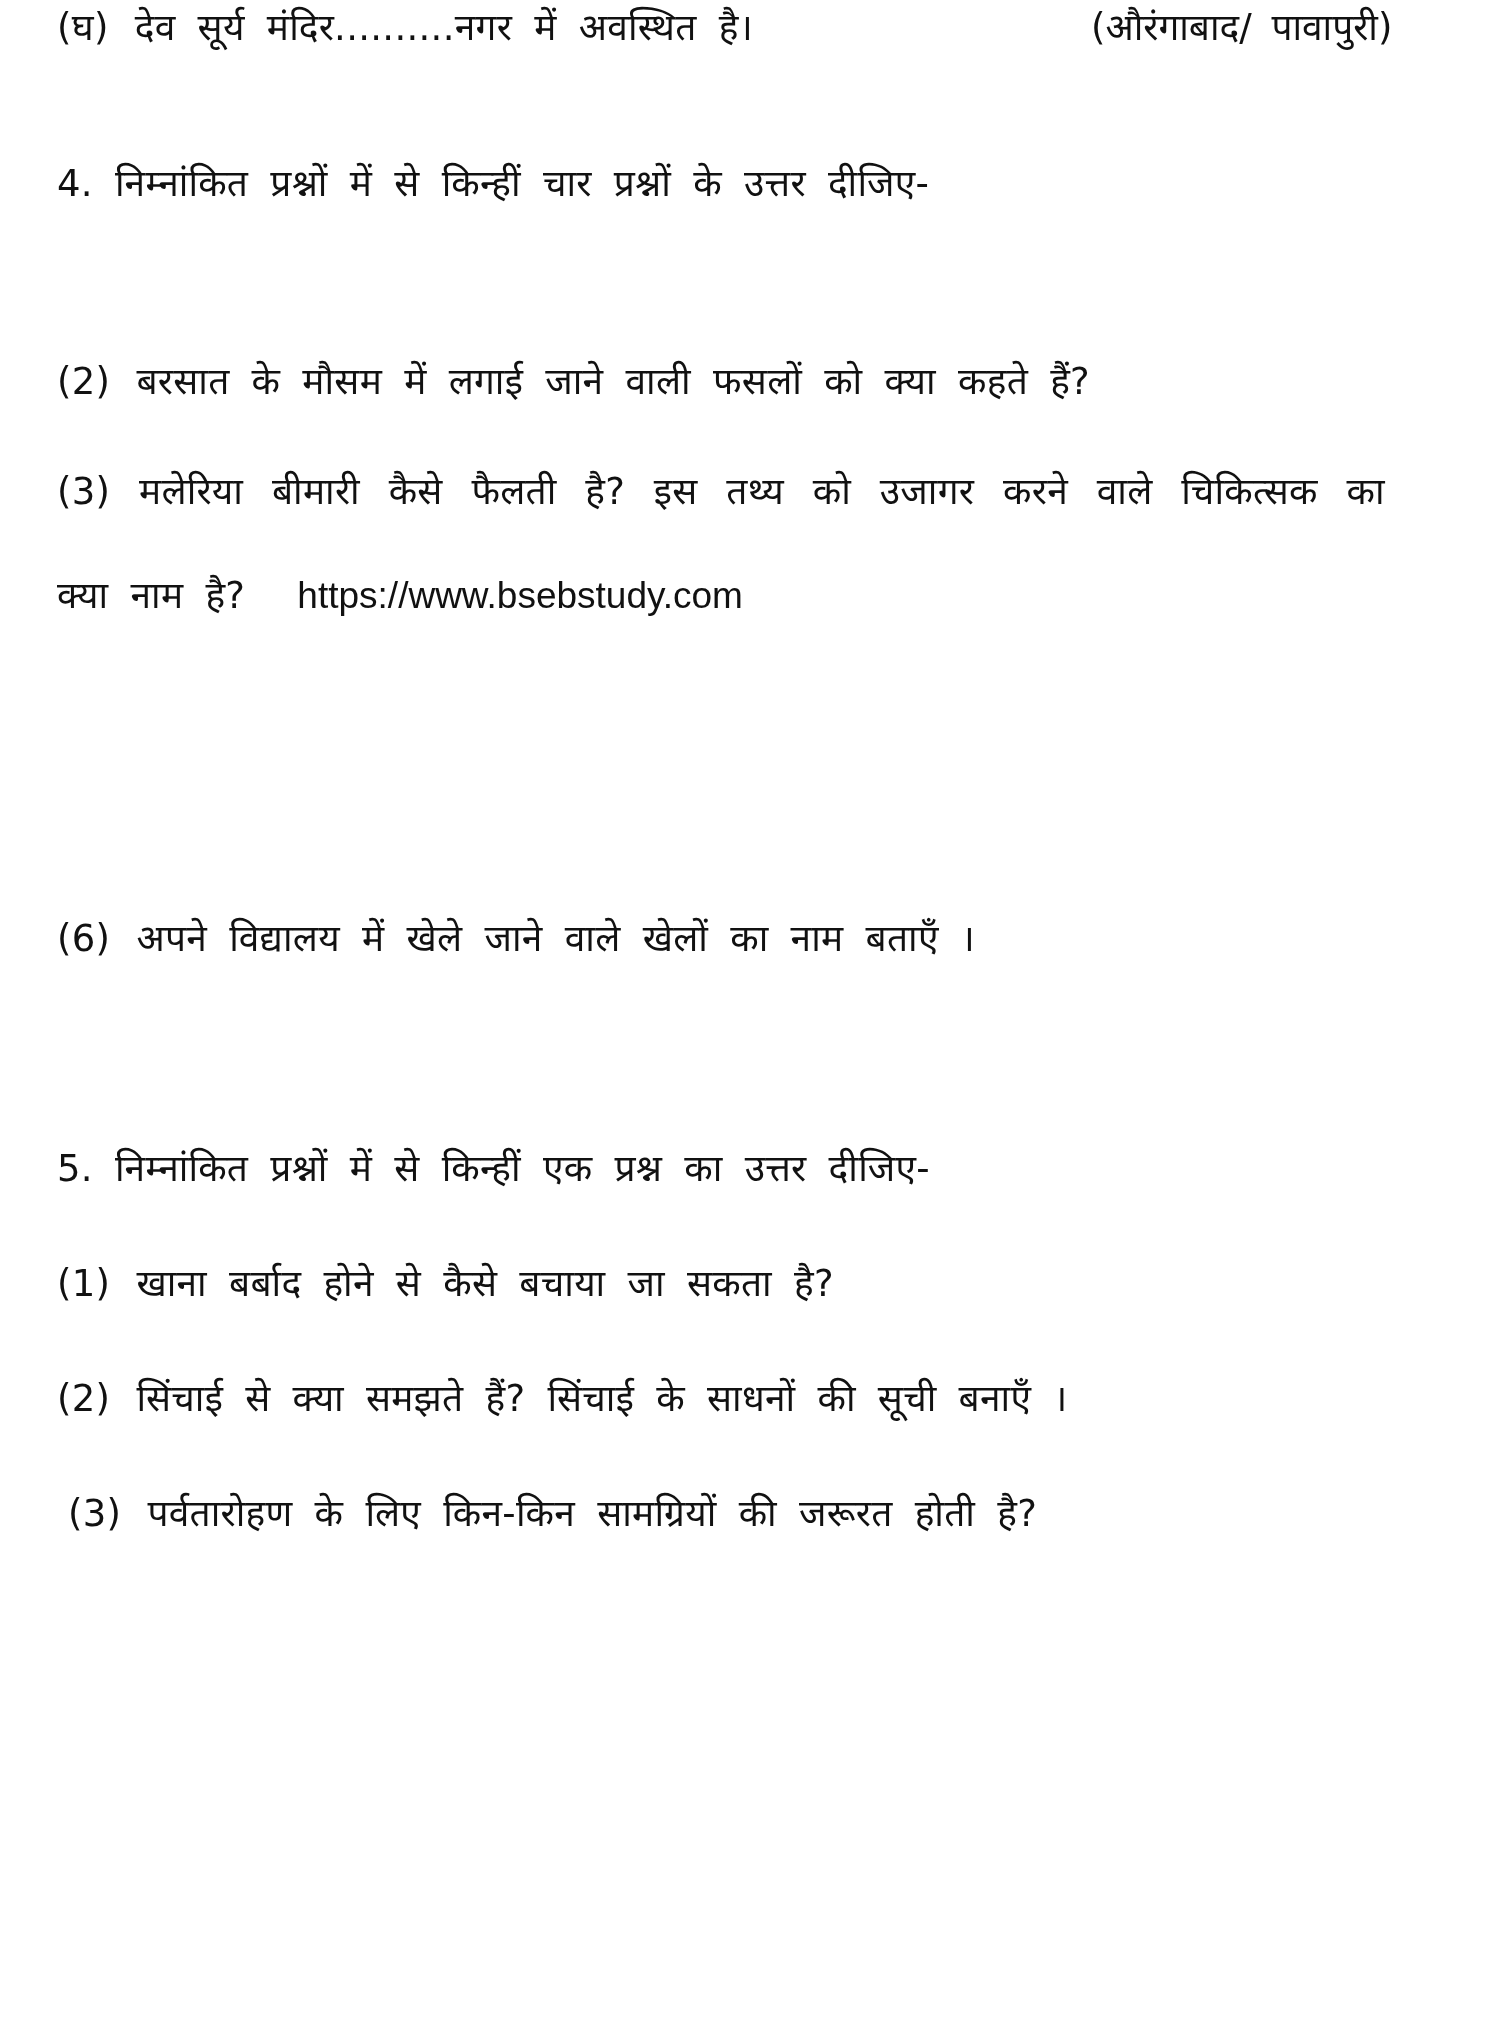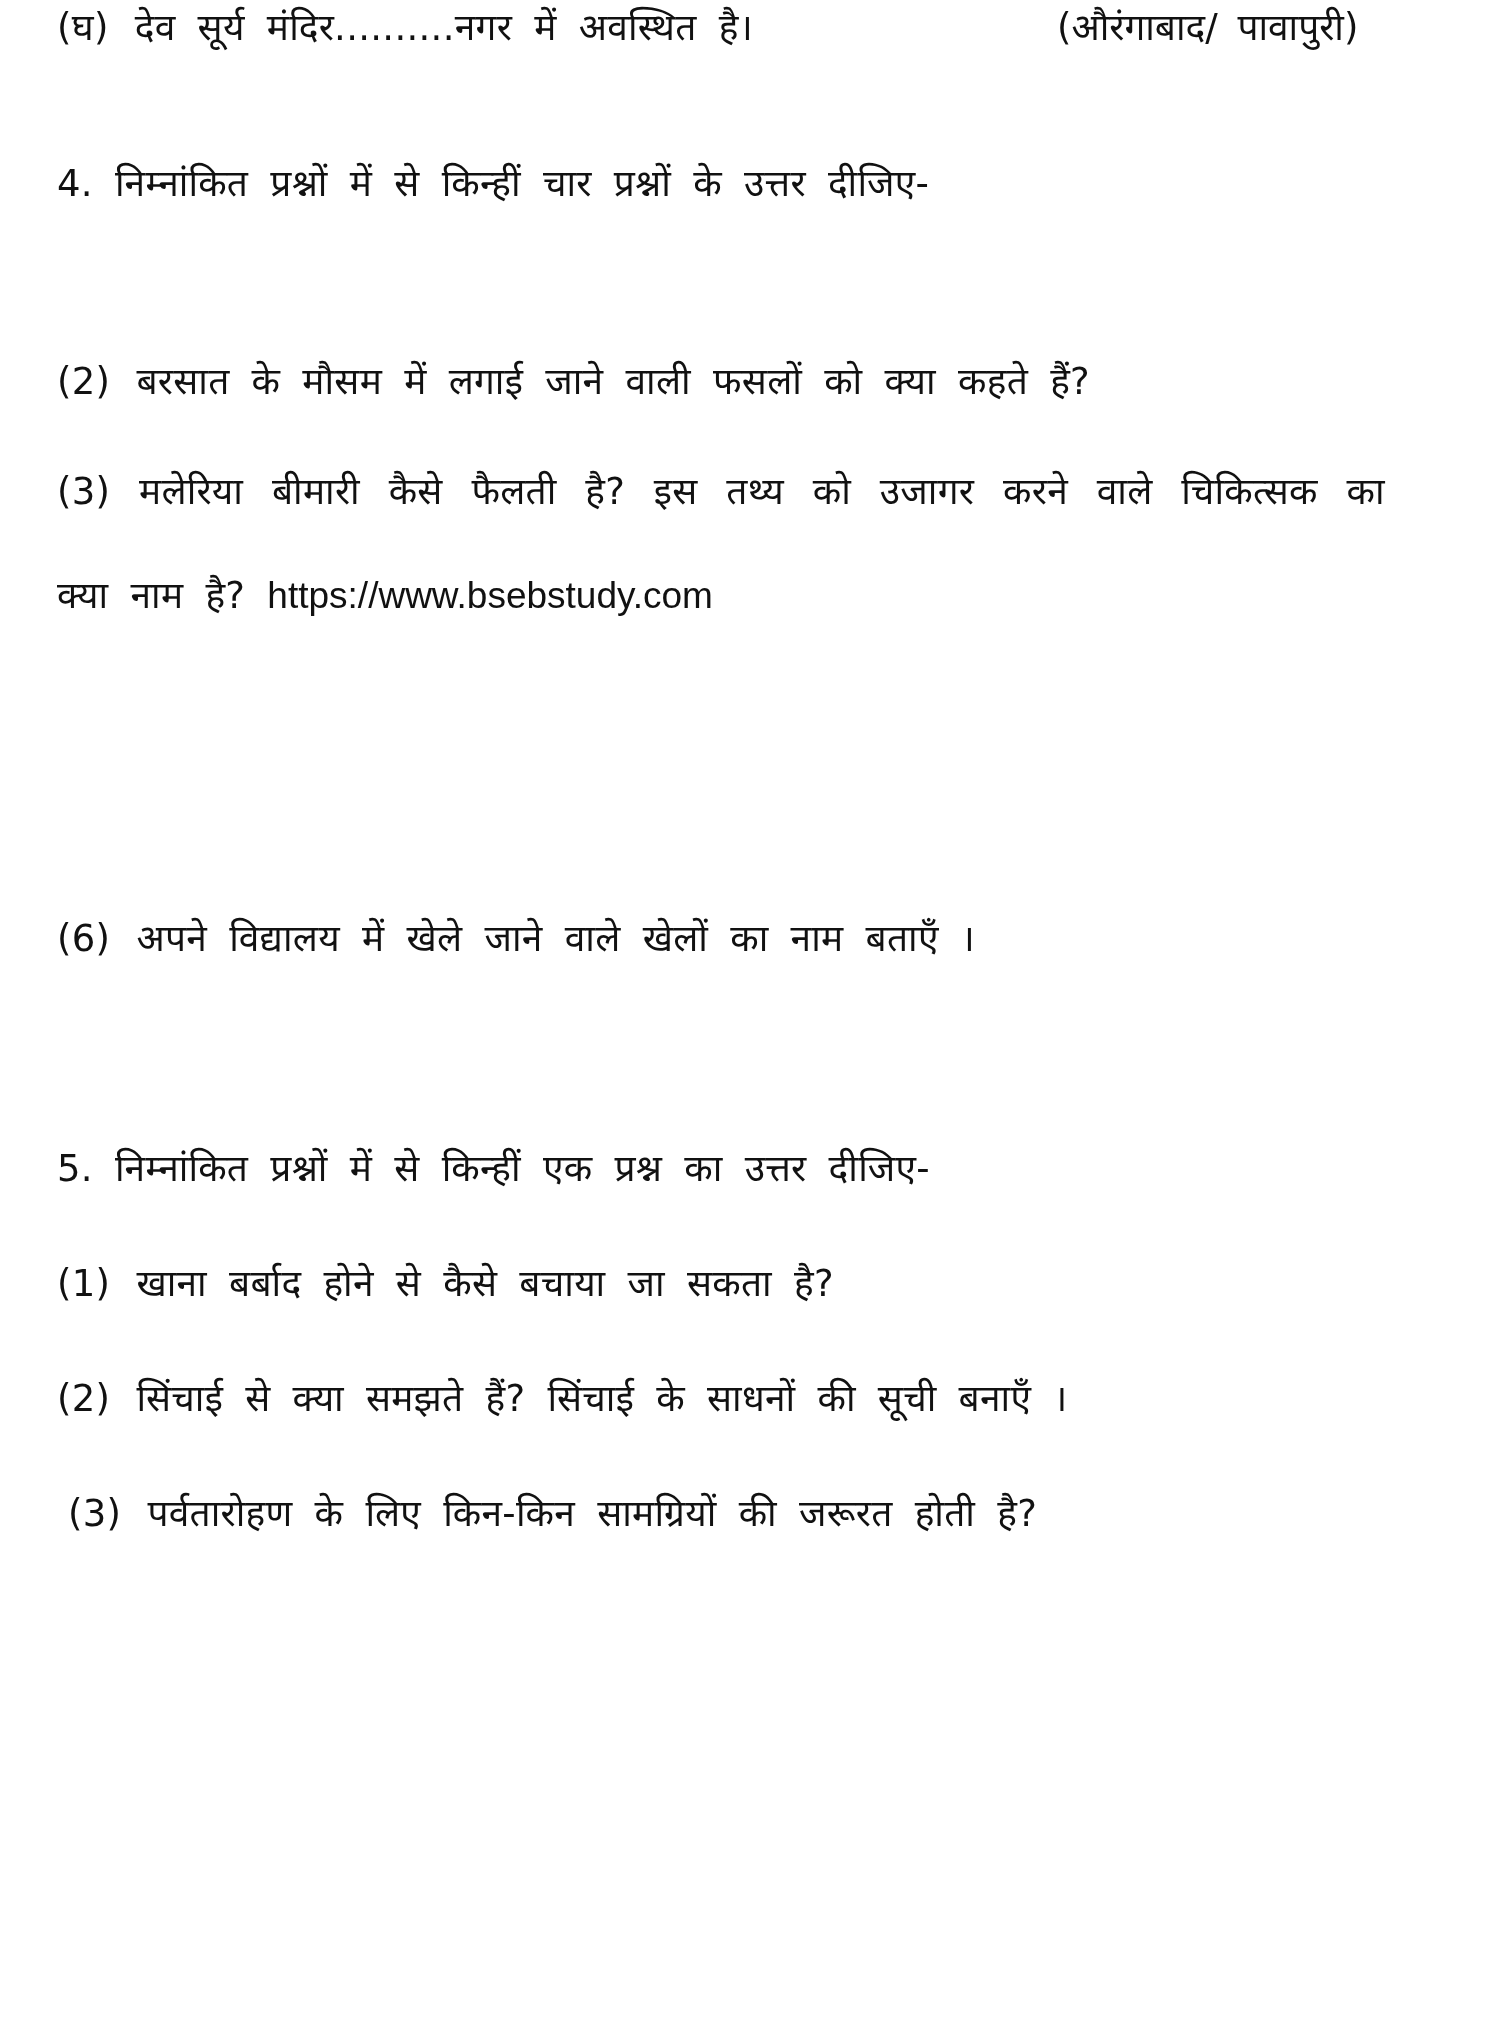--- a/index.html
+++ b/index.html
@@ -38,40 +38,41 @@
       position: absolute;
       left: 1057px;
       font-size: 37px;
       line-height: 48px;
       white-space: nowrap;
       word-spacing: 8px;
     }
     .url {
       font-family: "Liberation Sans", sans-serif;
       font-size: 37px;
+      margin-left: 30px;
       letter-spacing: 0;
       word-spacing: 0;
     }
     .justified {
       width: 1328px;
       display: flex;
       justify-content: space-between;
       word-spacing: 0;
     }
   </style>
 </head>
 <body>
 
 <div class="page">
 
   <div class="line" style="top:4px;">
     <span class="num">(घ)</span>
     <span>देव सूर्य मंदिर..........नगर में अवस्थित है।</span>
   </div>
-  <div class="right-note" style="top:4px;">(औरंगाबाद/ पावापुरी)</div>
+  <div class="right-note" style="top:4px;margin-left:34px;">(औरंगाबाद/ पावापुरी)</div>
 
   <div class="line" style="top:160px;">4. निम्नांकित प्रश्नों में से किन्हीं चार प्रश्नों के उत्तर दीजिए-</div>
 
 
   <div class="line" style="top:358px;">
     <span class="num">(2)</span>
     <span>बरसात के मौसम में लगाई जाने वाली फसलों को क्या कहते हैं?</span>
   </div>
 
   <div class="line justified" style="top:468px;">

